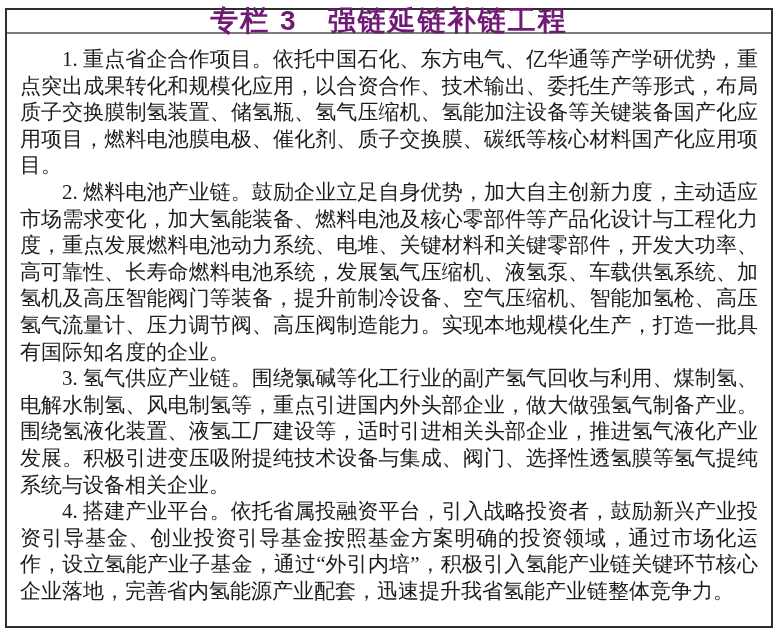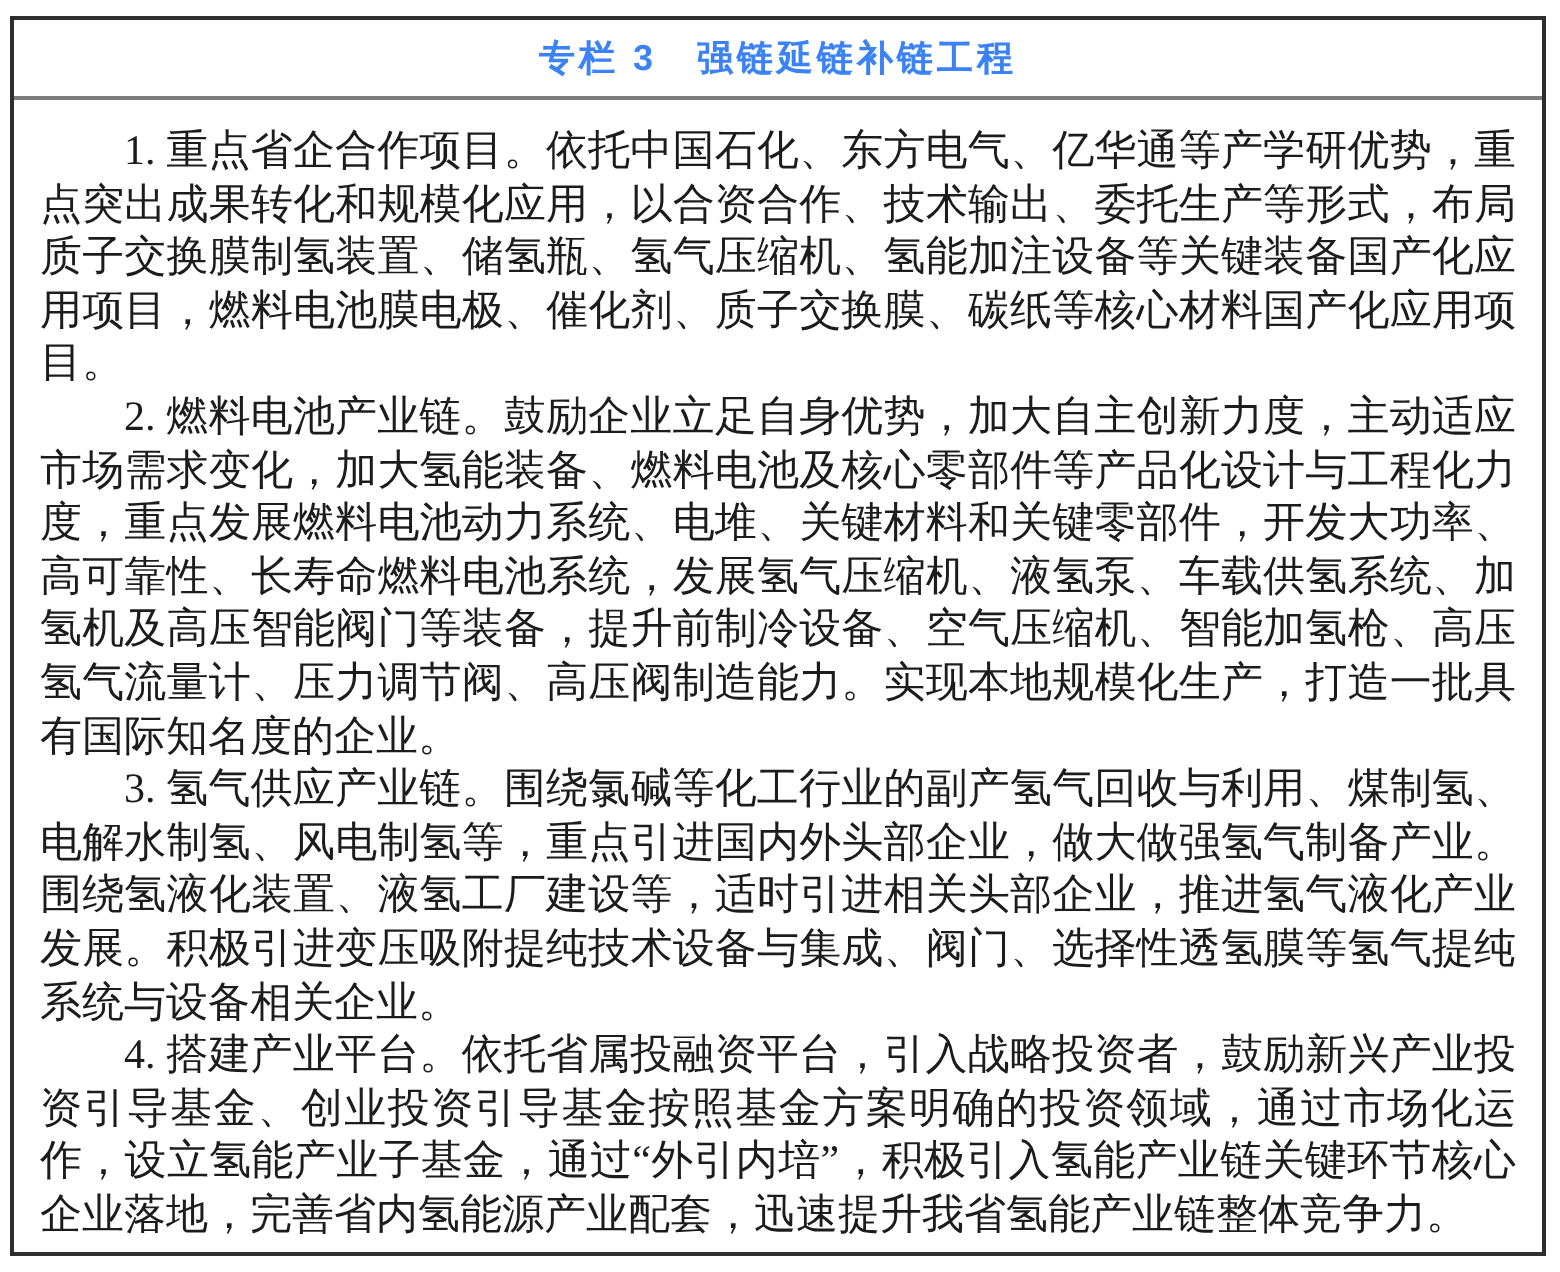--- a/index.html
+++ b/index.html
@@ -20,31 +20,31 @@
     position: absolute;
     left: 5px;
     top: 8px;
     width: 768px;
     height: 620px;
     box-sizing: border-box;
     border: 2px solid #2e2e2e;
     background: #ffffff;
   }
   .panel-title {
-    height: 40px;
+    height: 24px;
     box-sizing: border-box;
     display: flex;
     align-items: center;
     justify-content: center;
     border-bottom: 2px solid #7d7d7d;
     font-family: "Liberation Sans", "DejaVu Sans", sans-serif;
     font-weight: bold;
-    font-size: 18px;
+    font-size: 28px;
     letter-spacing: 2px;
-    color: #3b82f6;
+    color: #701a75;
   }
   .panel-body {
     padding: 12px 13px 8px 13px;
   }
   .para {
     margin: 0;
     text-indent: 2em;
     font-family: "Liberation Serif", "DejaVu Serif", serif;
     font-size: 21px;
     line-height: 26.6px;

